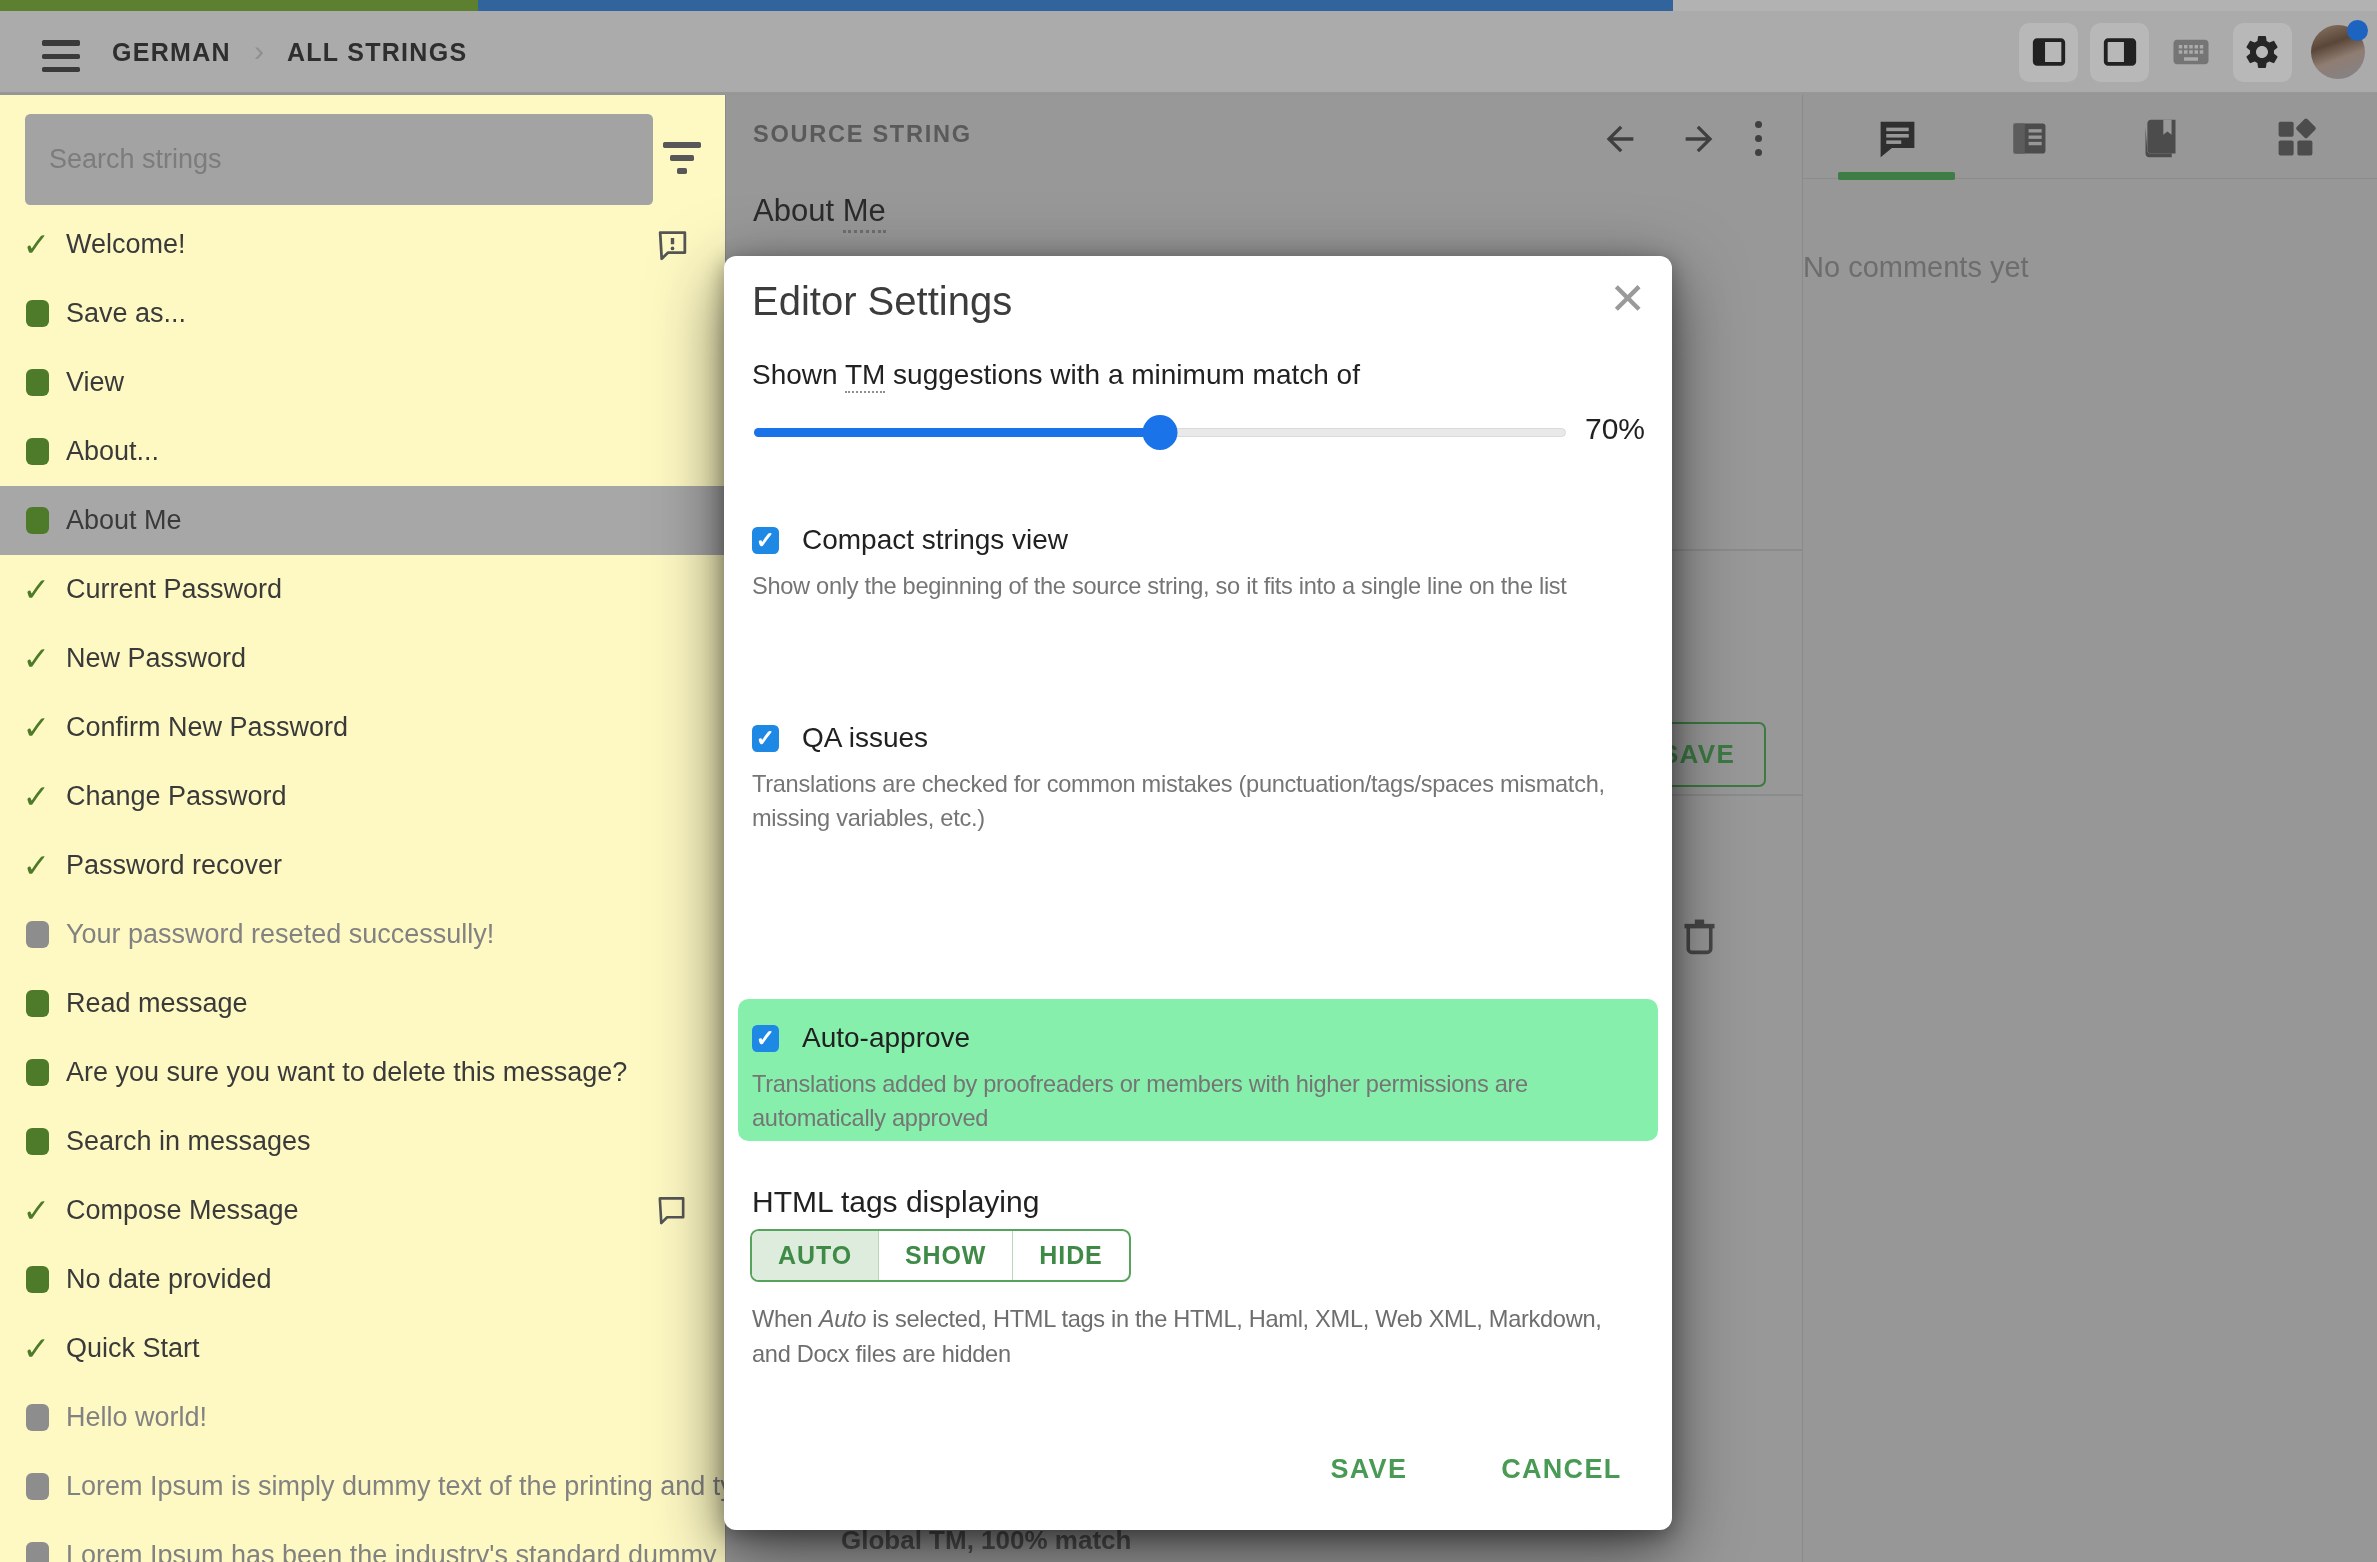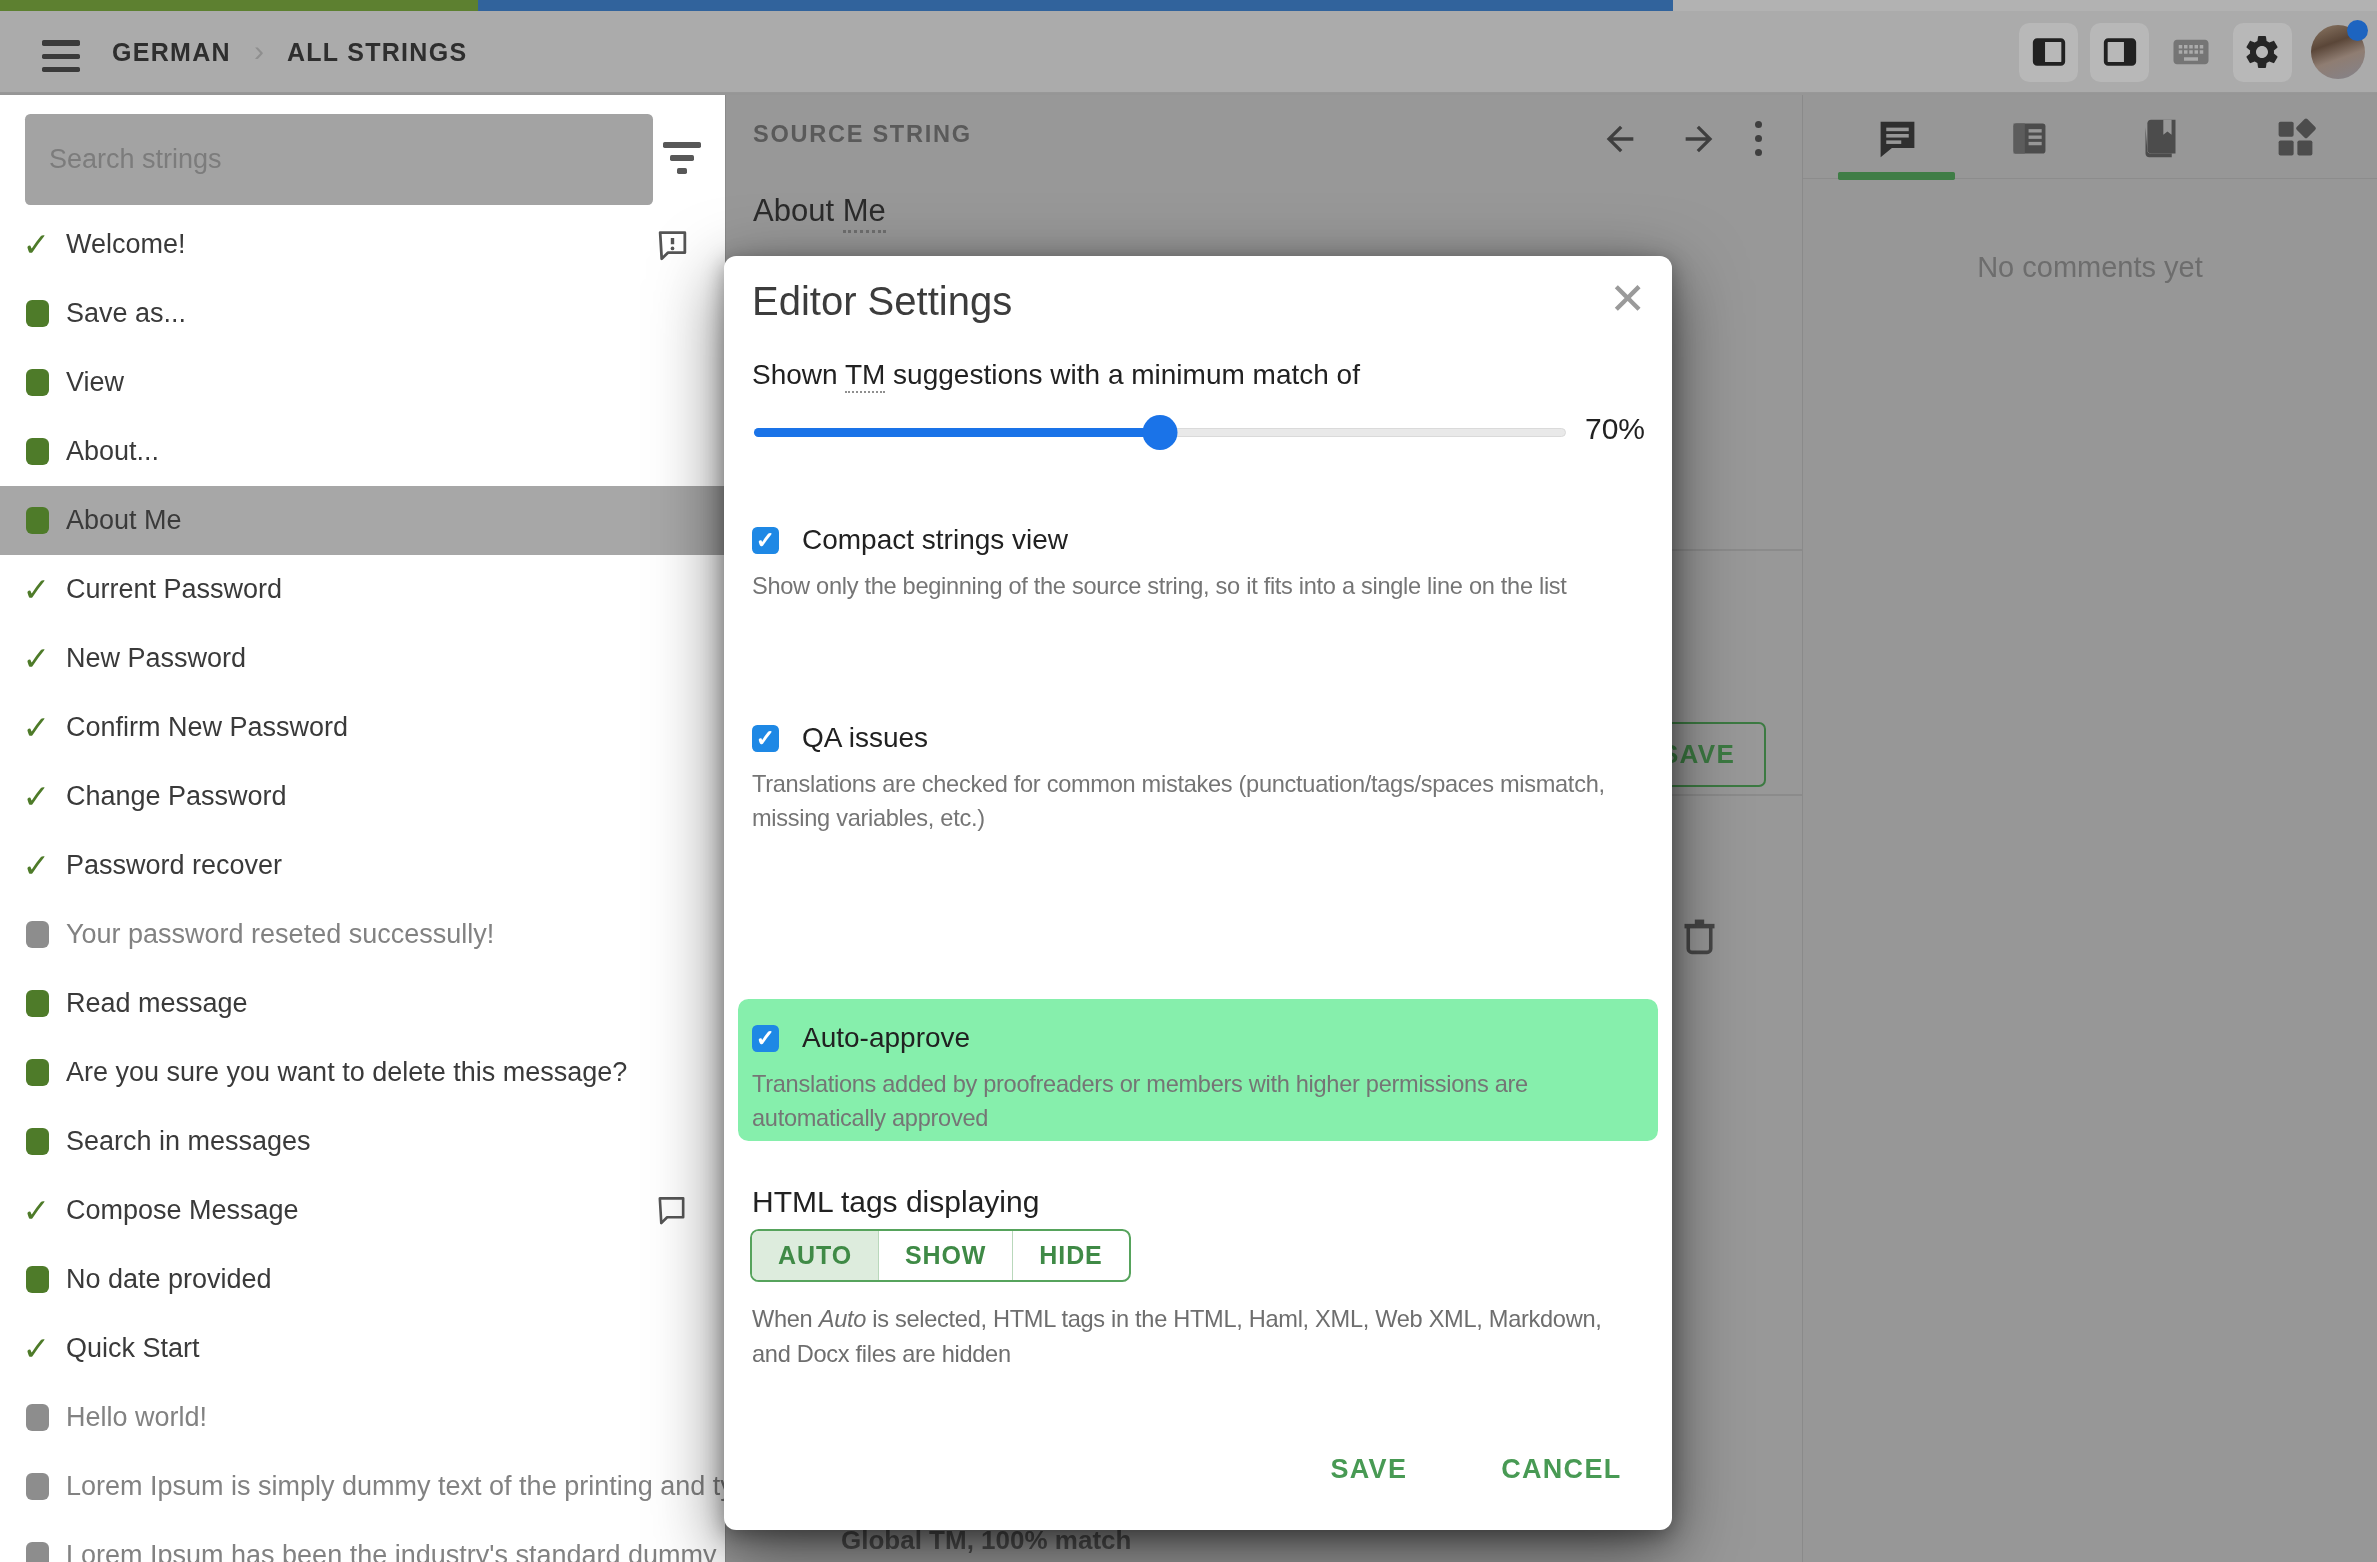--- a/index.html
+++ b/index.html
@@ -19,21 +19,21 @@
   .crumb { font-size:25px; font-weight:600; letter-spacing:1.3px; color:#2e2e2e; }
   .crumb-sep { color:#8f8f8f; font-size:30px; font-weight:400; margin-top:-3.5px; }
   .tb-icons { position:absolute; right:12.2px; top:0; height:82px; display:flex; align-items:center; gap:12.2px; }
   .tb-btn { width:59px; height:59px; border-radius:10.5px; display:flex; align-items:center; justify-content:center; }
   .tb-btn.bg { background:#b8b8b8; }
   .avatar-wrap { position:relative; width:54px; height:54px; margin-left:7px; }
   .avatar { width:54px; height:54px; border-radius:50%; background:linear-gradient(160deg,#8d7966 0%,#5a4638 35%,#8f7d72 60%,#83838c 100%); }
   .avatar-badge { position:absolute; right:-3.5px; top:-5.2px; width:21px; height:21px; border-radius:50%; background:#1d64c0; }
 
   
-  .left-panel { position:absolute; left:0; top:95px; width:726px; height:1467px; background:#ffffff; border-right:1.7px solid #8a8a8a; z-index:1; }
+  .left-panel { position:absolute; left:0; top:95px; width:726px; height:1467px; background:#fef9c3; border-right:1.7px solid #8a8a8a; z-index:1; }
   .search-box { position:absolute; left:24.5px; top:19px; width:628px; height:91px; background:#a3a3a3; border-radius:5.2px; display:flex; align-items:center; }
   .search-box input { width:100%; border:0; outline:0; background:transparent; font-family:"Liberation Sans",sans-serif; font-size:27px; color:#3a3a3a; padding:0 24.5px; }
   .search-box input::placeholder { color:#7c7c7c; opacity:1; }
   .filter-btn { position:absolute; left:654px; top:35px; width:56px; height:56px; display:flex; flex-direction:column; align-items:center; justify-content:center; gap:7px; cursor:pointer; }
   .filter-btn i { display:block; background:#585858; height:6.1px; border-radius:1.7px; }
   .filter-btn i:nth-child(1){ width:38px; }
   .filter-btn i:nth-child(2){ width:23.6px; }
   .filter-btn i:nth-child(3){ width:9.6px; }
 
   .string-list { position:absolute; left:0; top:115px; width:724px; height:1351px; }
@@ -60,21 +60,21 @@
   .h-div2 { position:absolute; left:0; top:699px; width:1076px; height:1.7px; background:#8b8b8b; }
   .ghost-save { position:absolute; left:904px; top:627px; width:136px; height:65px; border:2.6px solid #3c7a42; border-radius:7px; color:#3c7a42; font-size:26px; font-weight:700; letter-spacing:1.3px; display:flex; align-items:center; justify-content:center; }
   .trash-btn { position:absolute; left:951px; top:816px; width:45px; height:49px; }
   .tm-match { position:absolute; left:115px; top:1430px; font-size:26px; font-weight:600; color:#4f4f4f; }
 
   
   .right-panel { position:absolute; left:1802px; top:95px; width:576px; height:1467px; background:#979797; border-left:1.7px solid #8a8a8a; z-index:1; }
   .tabbar { position:absolute; left:0; top:0; width:574px; height:84px; border-bottom:1.7px solid #8c8c8c; }
   .tab { position:absolute; top:15.7px; width:56px; height:56px; display:flex; align-items:center; justify-content:center; cursor:pointer; }
   .tab-underline { position:absolute; left:35px; top:77px; width:117px; height:7.9px; background:#3f7d46; border-radius:1.7px; }
-  .empty-note { position:absolute; left:0; top:156px; width:574px; text-align:center; font-size:29px; color:#6d6d6d; }
+  .empty-note { position:absolute; left:0; top:156px; width:574px; text-align:left; font-size:29px; color:#6d6d6d; }
 
   
   .modal { position:absolute; left:724px; top:256px; width:948px; height:1274px; background:#ffffff; border-radius:12.2px; z-index:20;
            box-shadow:0 21px 70px rgba(0,0,0,.55), 0 5.2px 21px rgba(0,0,0,.35); }
   .modal-title { position:absolute; left:28px; top:23px; font-size:40px; color:#3c3c3c; }
   .modal-close { position:absolute; right:26px; top:21px; font-size:44px; font-weight:300; color:#9a9a9a; cursor:pointer; line-height:1; }
   .tm-row { position:absolute; left:28px; top:103px; font-size:28px; color:#212121; }
   .tm-abbr { border-bottom:2.6px dotted #8f8f8f; padding-bottom:0.9px; }
 
   .slider { position:absolute; left:30px; top:156px; width:812px; height:40px; cursor:pointer; }

